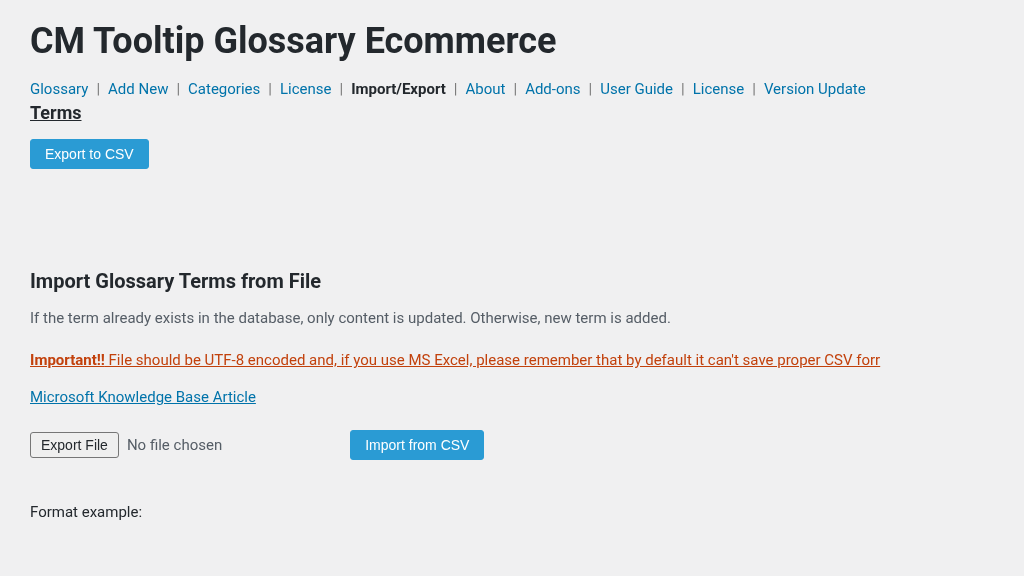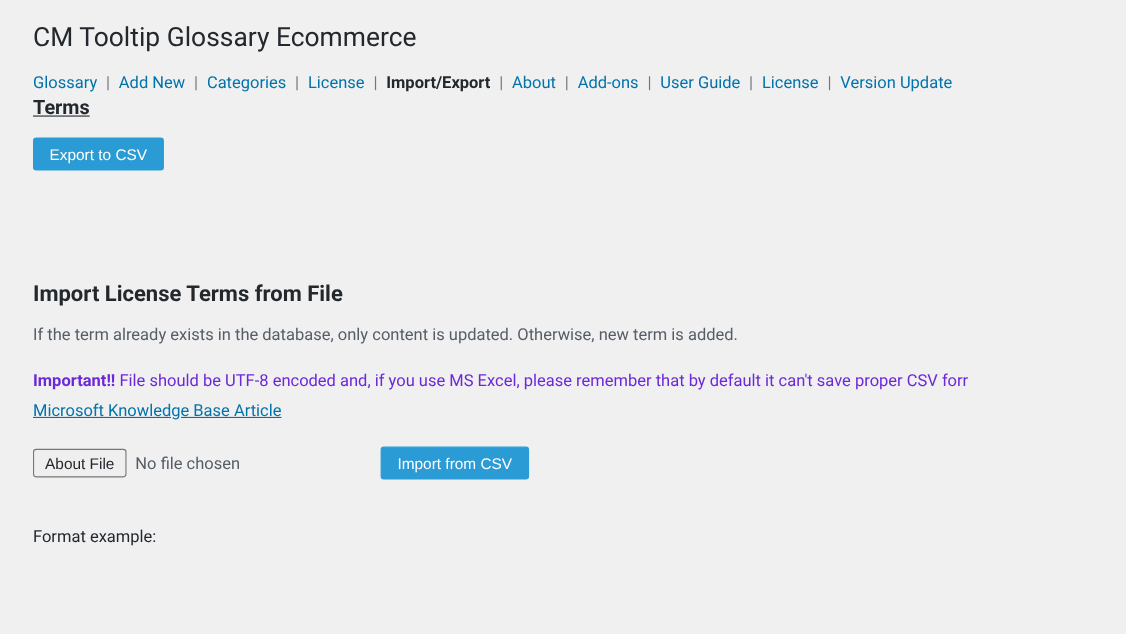--- a/index.html
+++ b/index.html
@@ -6,22 +6,22 @@
     body {
       font-family: -apple-system, BlinkMacSystemFont, "Segoe UI", Roboto, "Helvetica Neue", Arial, sans-serif;
       background: #f0f0f1;
       color: #3c434a;
       padding: 20px 30px;
       width: 1024px;
       height: 576px;
       overflow: hidden;
     }
     .page-title {
-      font-size: 24px;
-      font-weight: 400;
+      font-size: 36px;
+      font-weight: 700;
       color: #23282d;
       margin-bottom: 18px;
     }
     .nav-tabs {
       display: flex;
       align-items: center;
       flex-wrap: wrap;
       gap: 4px;
       margin-bottom: 4px;
       font-size: 15px;
@@ -65,22 +65,23 @@
       color: #23282d;
       margin-bottom: 16px;
     }
     .desc-text {
       font-size: 15px;
       color: #555d66;
       margin-bottom: 24px;
     }
     .important-text {
       font-size: 15px;
-      color: #6d28d9;
-      margin-bottom: 8px;
+      color: #c2410c;
+      margin-bottom: 18px;
+      text-decoration: underline;
     }
     .important-text strong {
       font-weight: 700;
     }
     .kb-link {
       color: #0073aa;
       text-decoration: underline;
       font-size: 15px;
       cursor: pointer;
       display: inline-block;
@@ -141,29 +142,29 @@
   <a class="nav-link">License</a>
   <span class="nav-sep">|</span>
   <a class="nav-link">Version Update</a>
 </div>
 
 <div class="sub-heading">Terms</div>
 
 <button class="btn-primary">Export to CSV</button>
 
 <div class="section-gap">
-  <h2 class="section-title">Import License Terms from File</h2>
+  <h2 class="section-title">Import Glossary Terms from File</h2>
   <p class="desc-text">If the term already exists in the database, only content is updated. Otherwise, new term is added.</p>
   <p class="important-text">
     <strong>Important!!</strong><span> File should be UTF-8 encoded and, if you use MS Excel, please remember that by default it can't save proper CSV forr</span>
   </p>
   <a class="kb-link">Microsoft Knowledge Base Article</a>
 
   <div class="file-row">
-    <button class="choose-file-btn">About File</button>
+    <button class="choose-file-btn">Export File</button>
     <span class="file-status">No file chosen</span>
     <div class="import-btn-wrap">
       <button class="btn-primary">Import from CSV</button>
     </div>
   </div>
 
   <p class="format-label">Format example:</p>
 </div>
 
 

